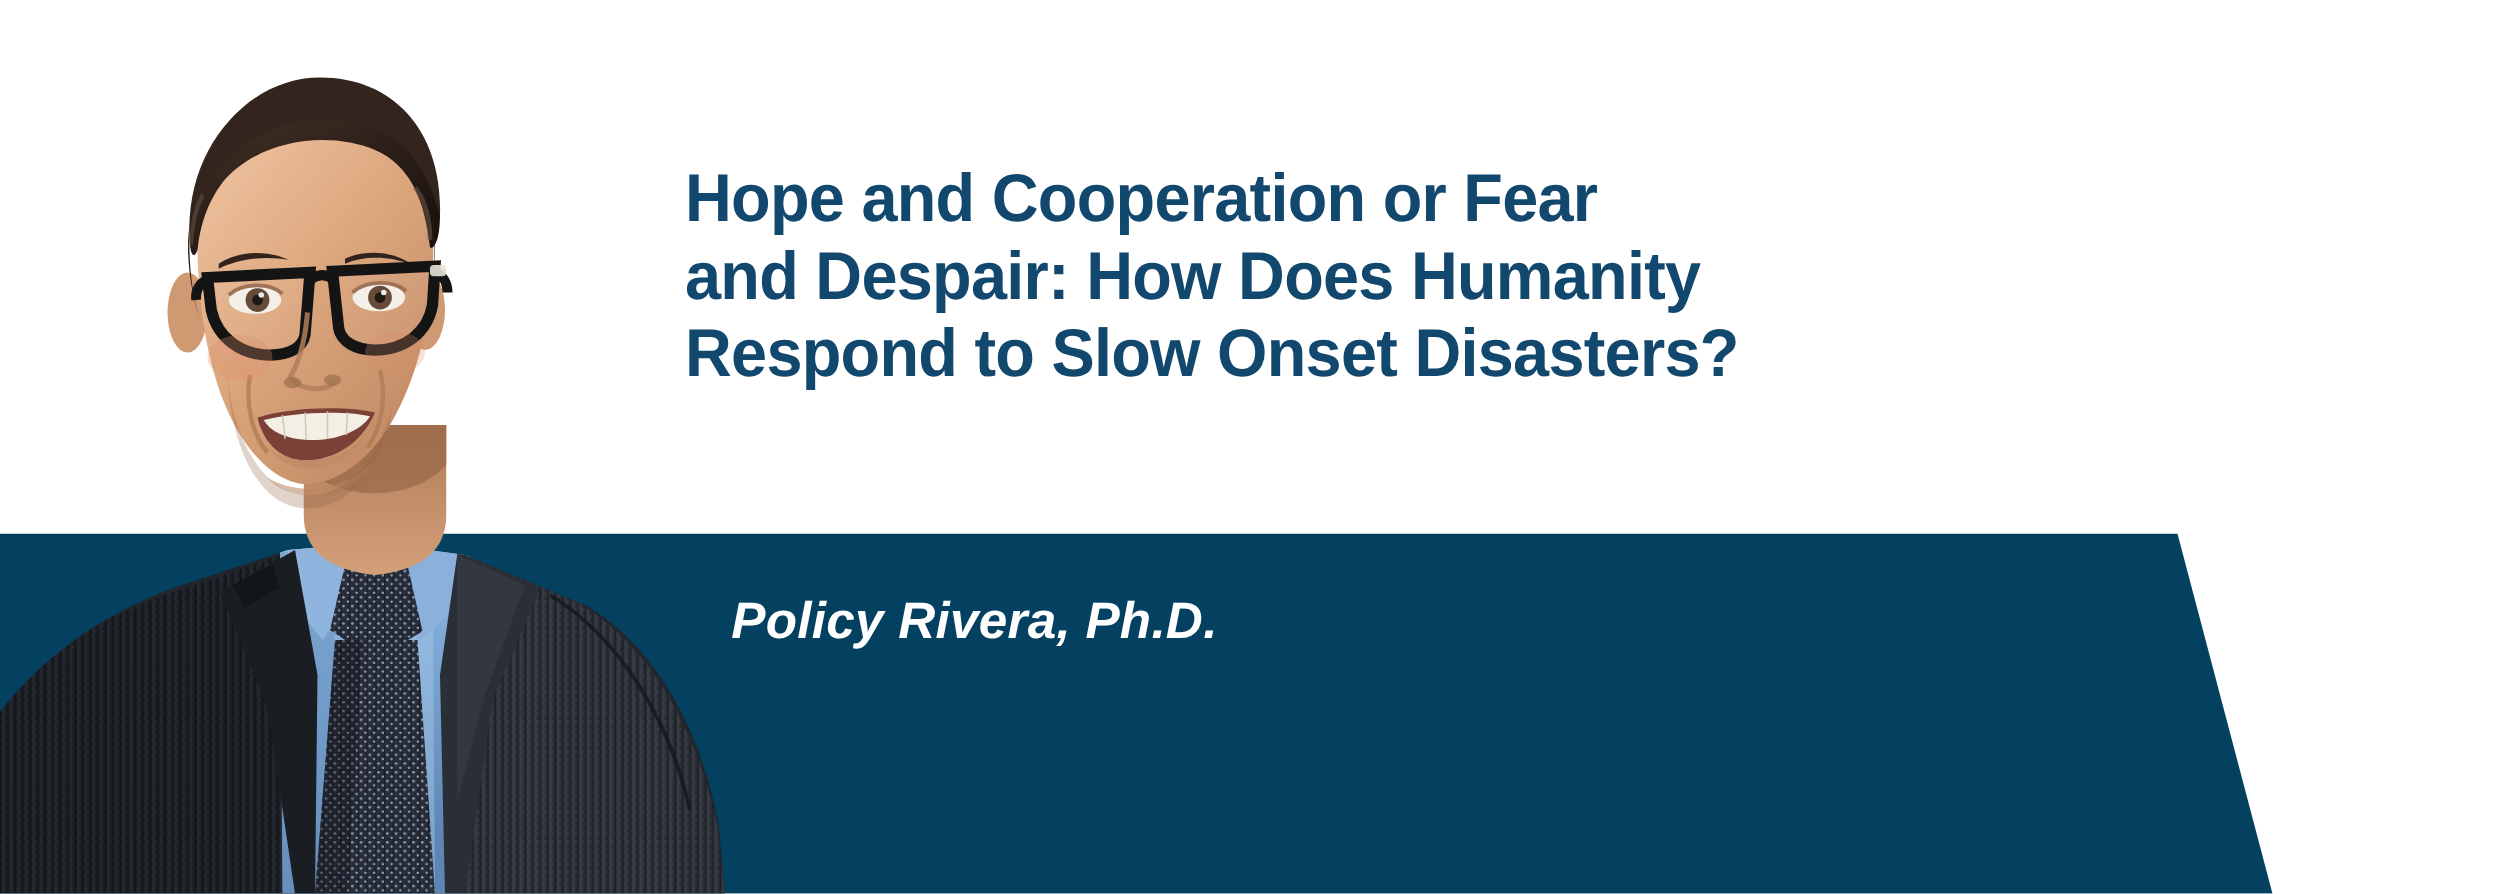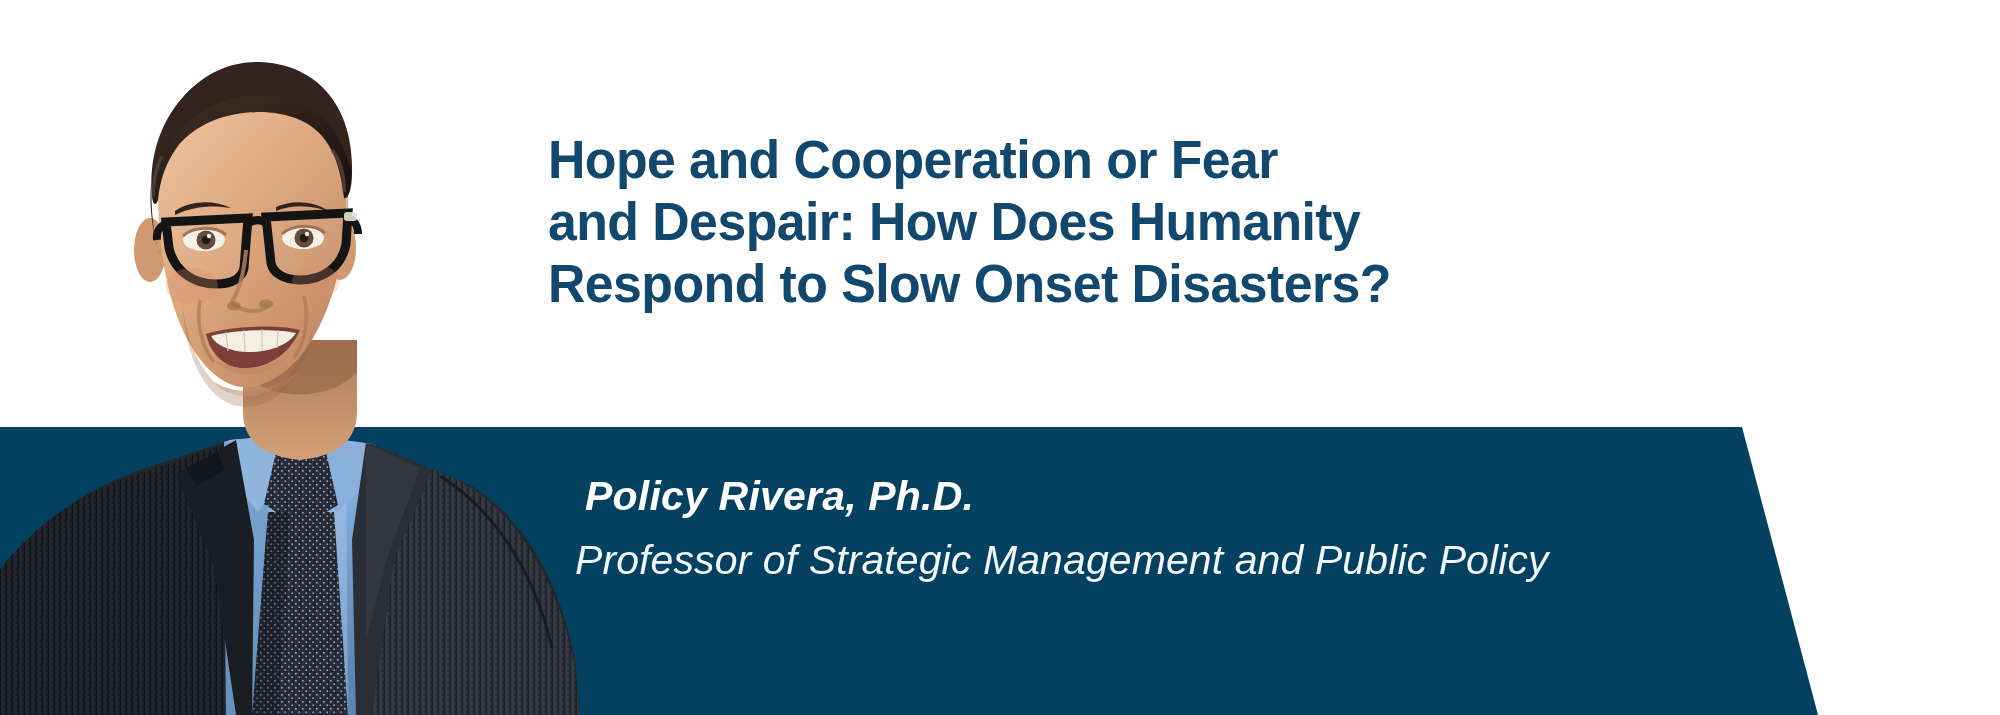--- a/index.html
+++ b/index.html
@@ -105,21 +105,20 @@
   </div>
 
   <div class="title-block">
     <div class="title-line">Hope and Cooperation or Fear</div>
     <div class="title-line">and Despair: How Does Humanity</div>
     <div class="title-line">Respond to Slow Onset Disasters?</div>
   </div>
 
   <div class="speaker-block">
     <div class="speaker-name">Policy Rivera, Ph.D.</div>
-    <div class="speaker-role">Professor of Strategic Management and Public Policy</div>
   </div>
 
   <div class="portrait">
     <svg width="600" height="715" viewBox="0 0 600 715" xmlns="http://www.w3.org/2000/svg">
       <defs>
         <linearGradient id="gSuitL" x1="0" y1="0" x2="1" y2="0.3">
           <stop offset="0%" stop-color="#15181d"></stop>
           <stop offset="55%" stop-color="#262a31"></stop>
           <stop offset="100%" stop-color="#171a1f"></stop>
         </linearGradient>

